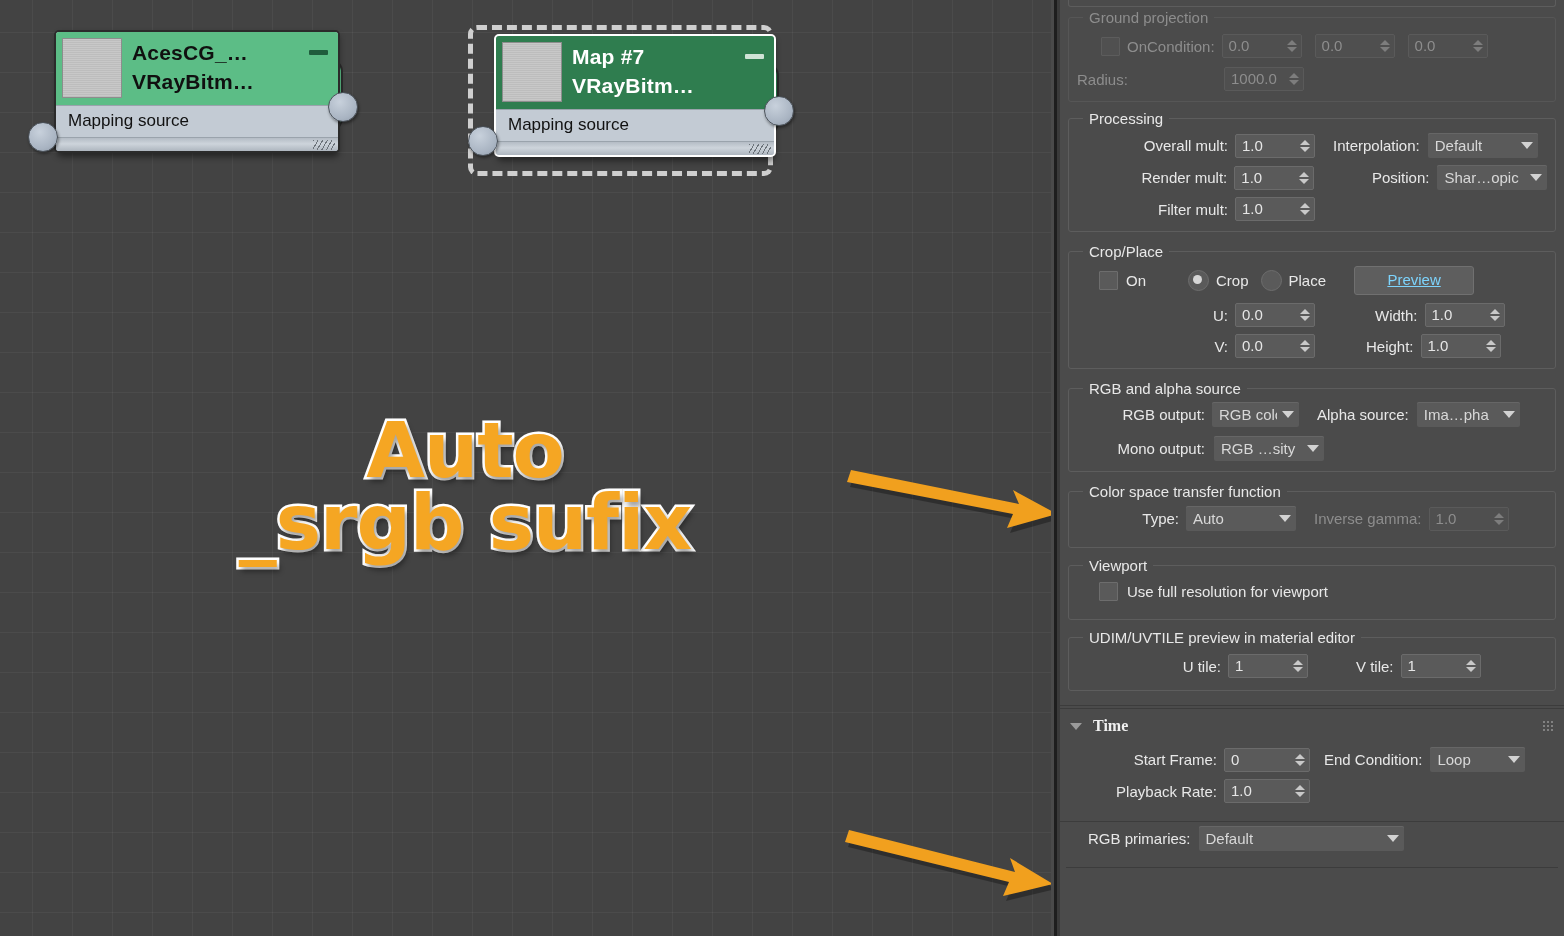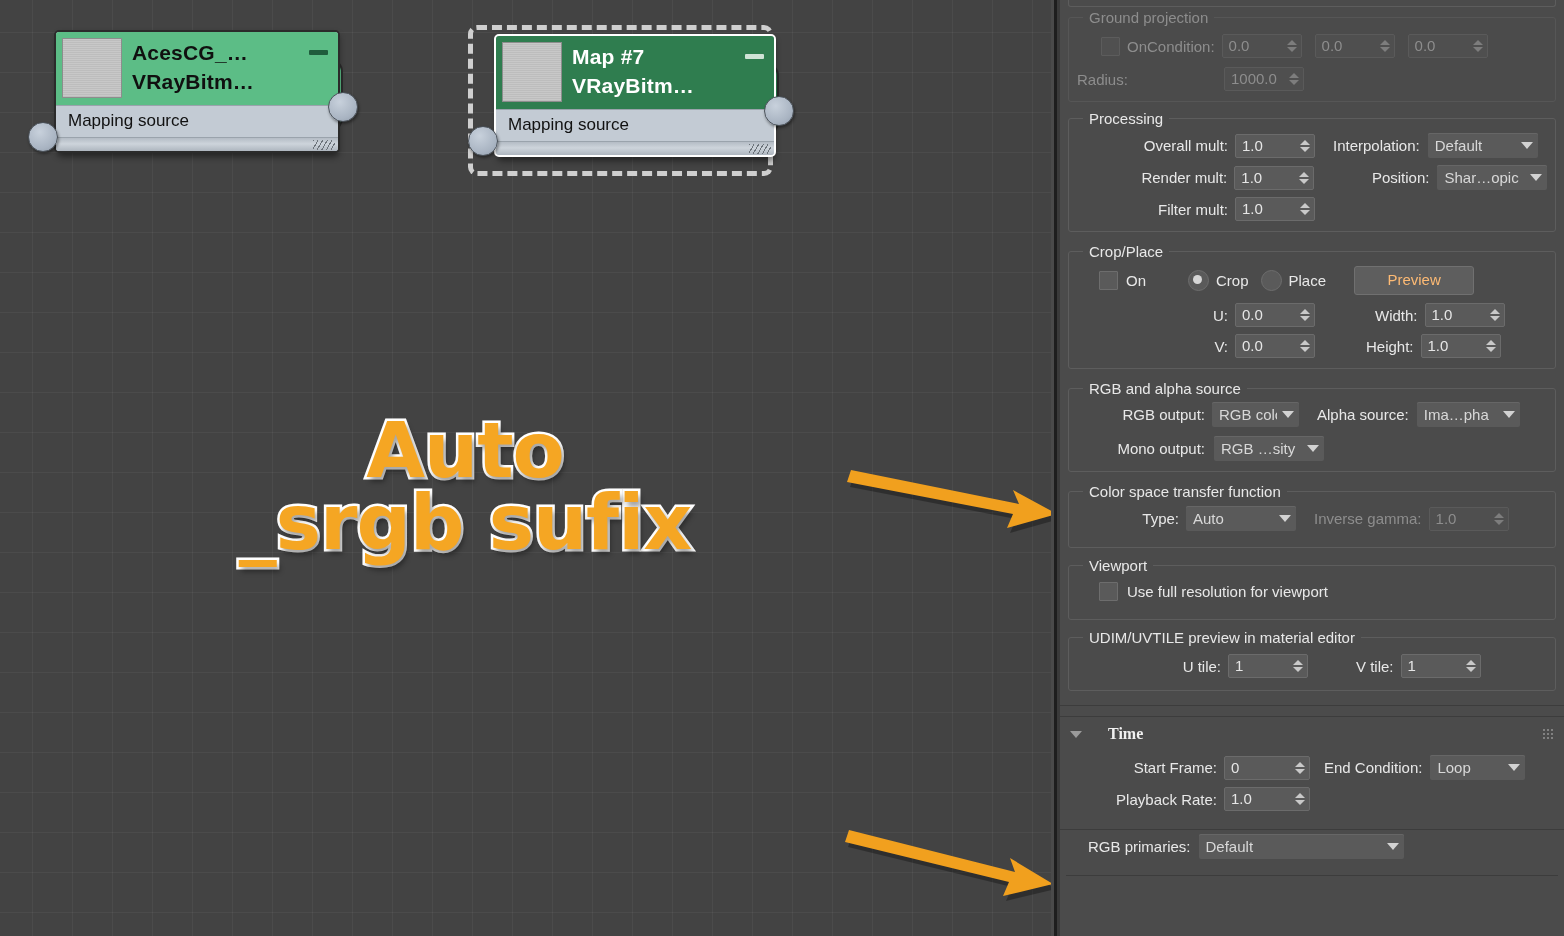--- a/index.html
+++ b/index.html
@@ -242,25 +242,26 @@
     left: 4px; top: 4px; width: 9px; height: 9px;
     border-radius: 50%;
     background: #d6d6d6;
   }
 
   
   .btn {
     background: #5e5e5e;
     border: 1px solid #707070;
     border-radius: 3px;
-    color: #fdba74;
+    color: #7dd3fc;
     font-size: 15px;
     height: 27px;
     line-height: 25px;
     text-align: center;
+    text-decoration: underline;
   }
 
   
   .rollout-hdr {
     display: flex; align-items: center;
     height: 34px;
     padding: 0 10px;
     background: #4b4b4b;
     border-top: 1px solid #3c3c3c;
     position: relative;
@@ -579,21 +580,21 @@
           <span class="arrows">
               <i class="up"></i>
               <i class="dn"></i>
             </span>
         </div>
       </div>
     </div>
 
     <div class="sep-line" style="margin-top:14px;"></div>
 
-    <div class="rollout-hdr" style="margin-top:10px;gap:15px;">
+    <div class="rollout-hdr" style="margin-top:2px;">
       <span class="tri"></span>
       <span class="htext">Time</span>
       <span class="grip-dots"></span>
     </div>
     <div style="padding:4px 23px 12px 14px;">
       <div class="row">
         <span class="lbl right" style="width:143px; display:inline-block;">Start Frame:</span>
         <div class="spin" style="width:86px; margin-left:7px;">
           <span class="val">0</span>
           <span class="arrows">

